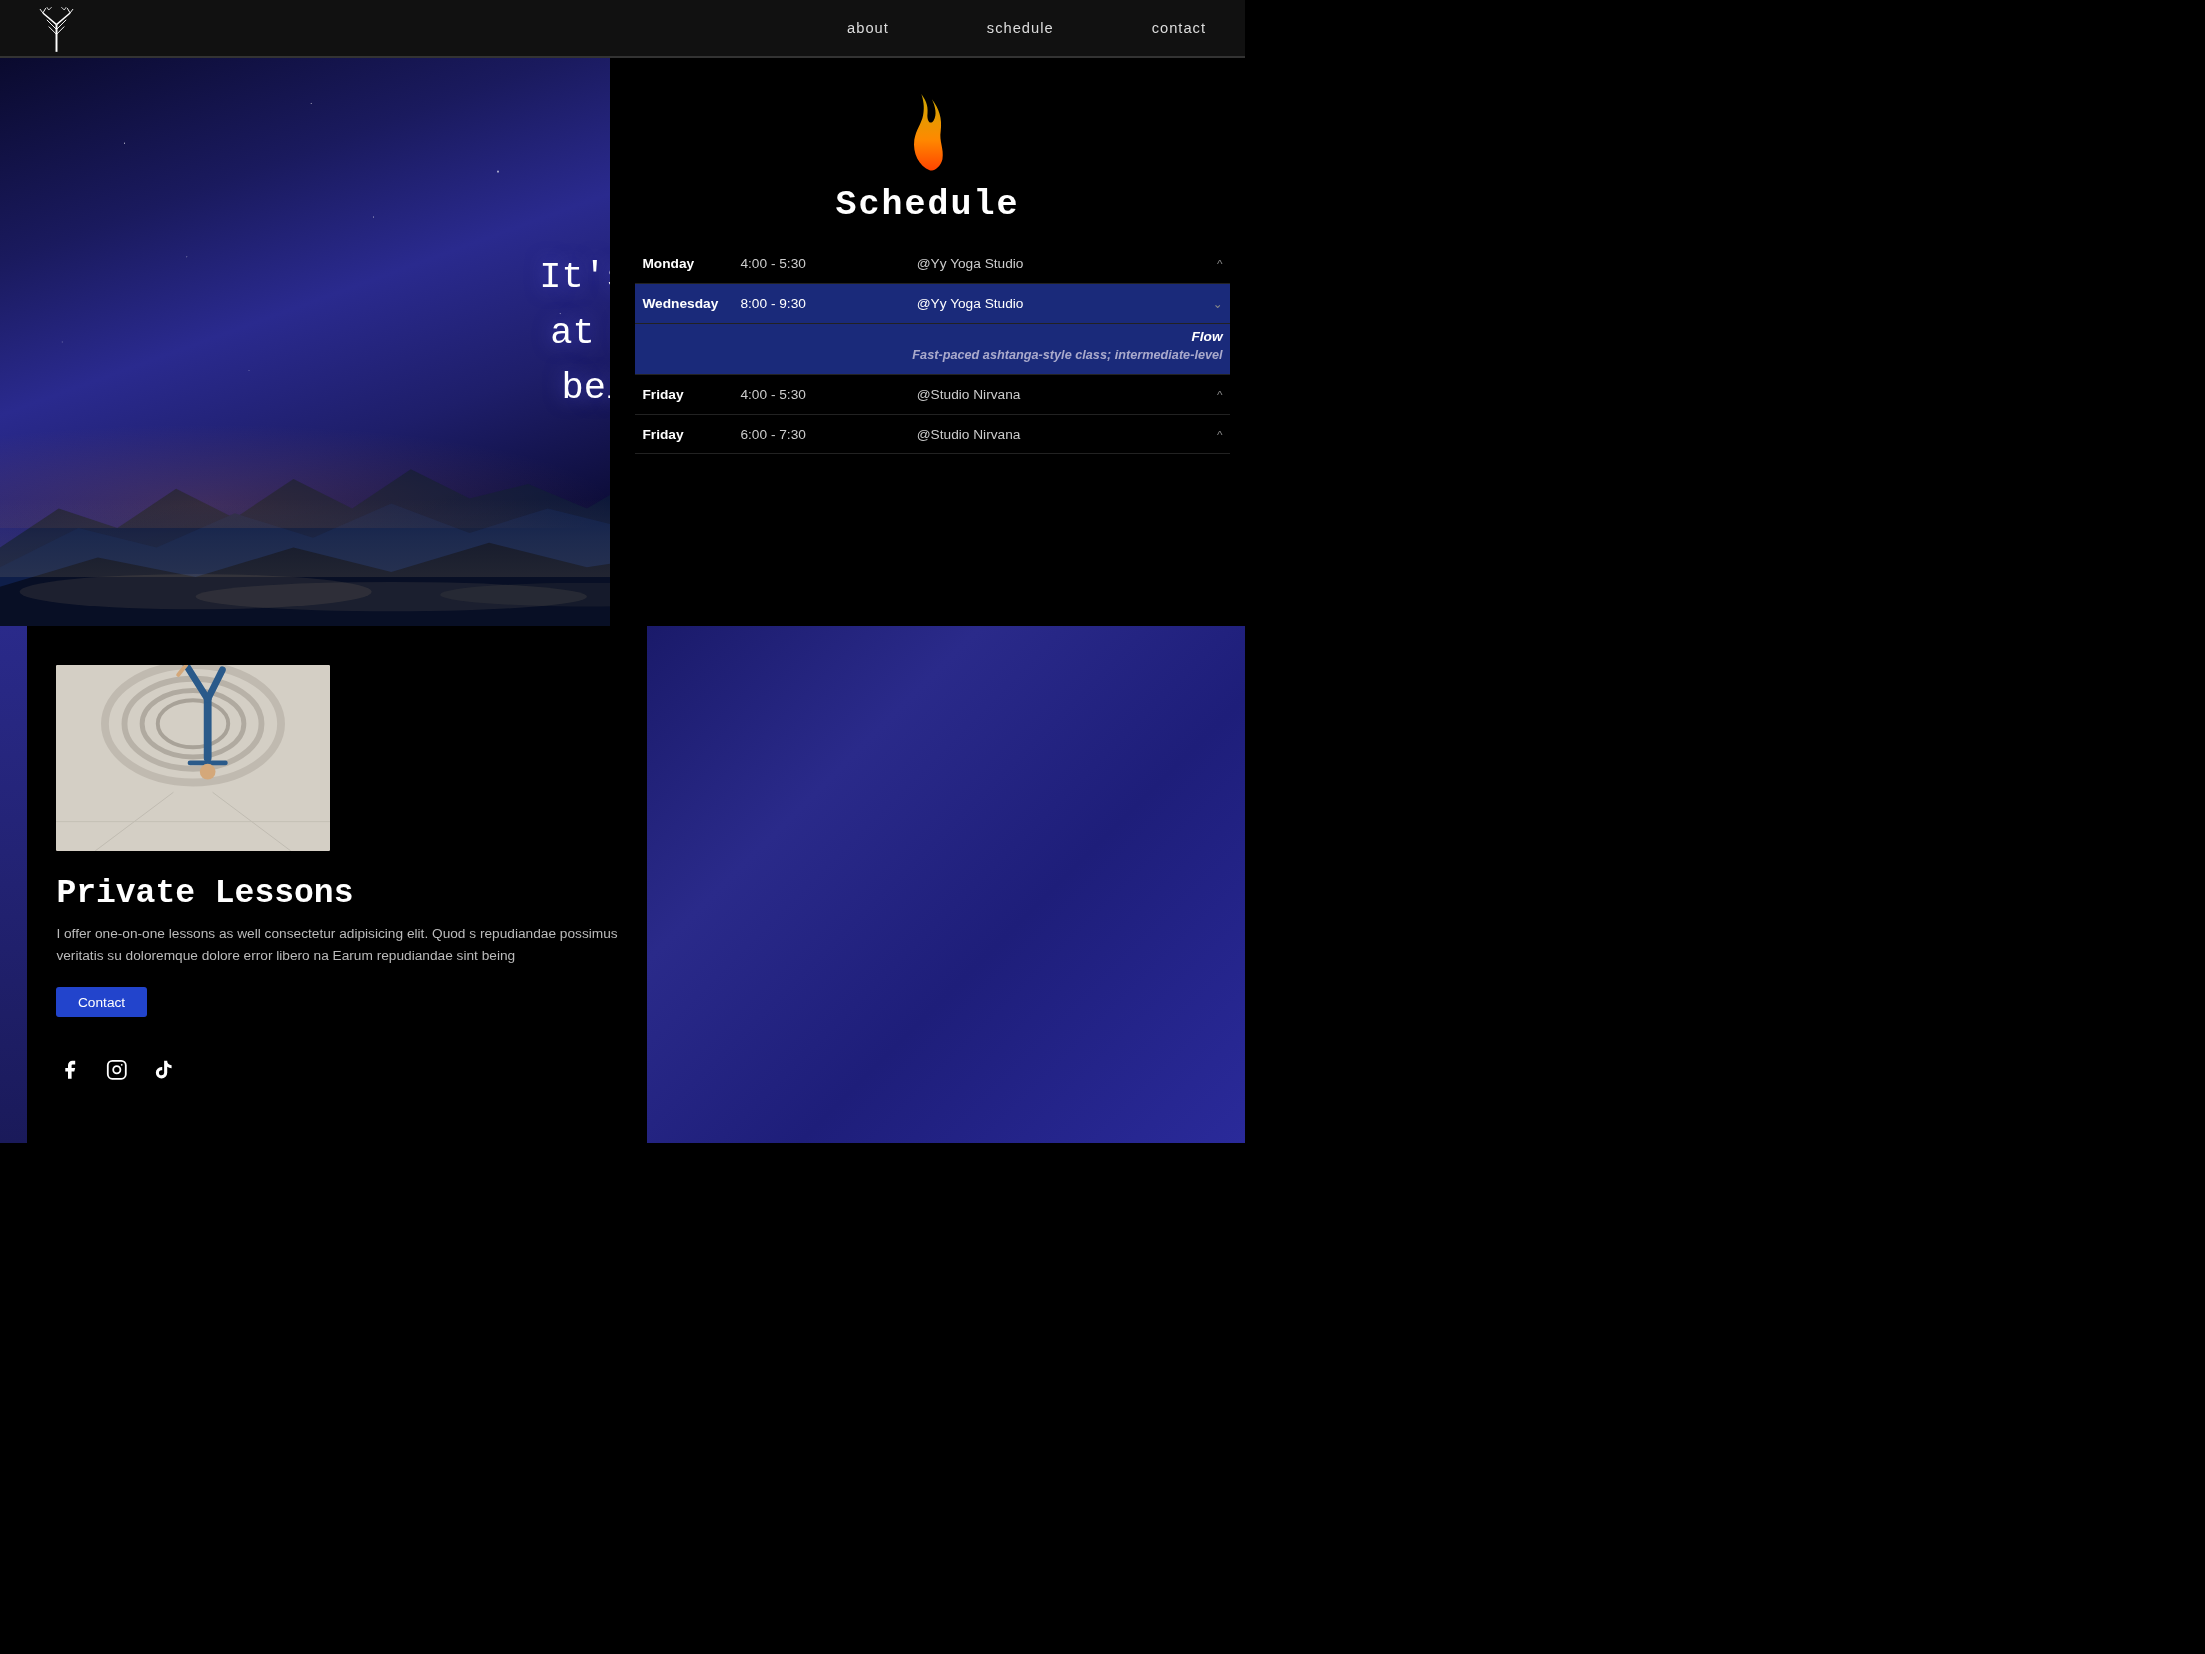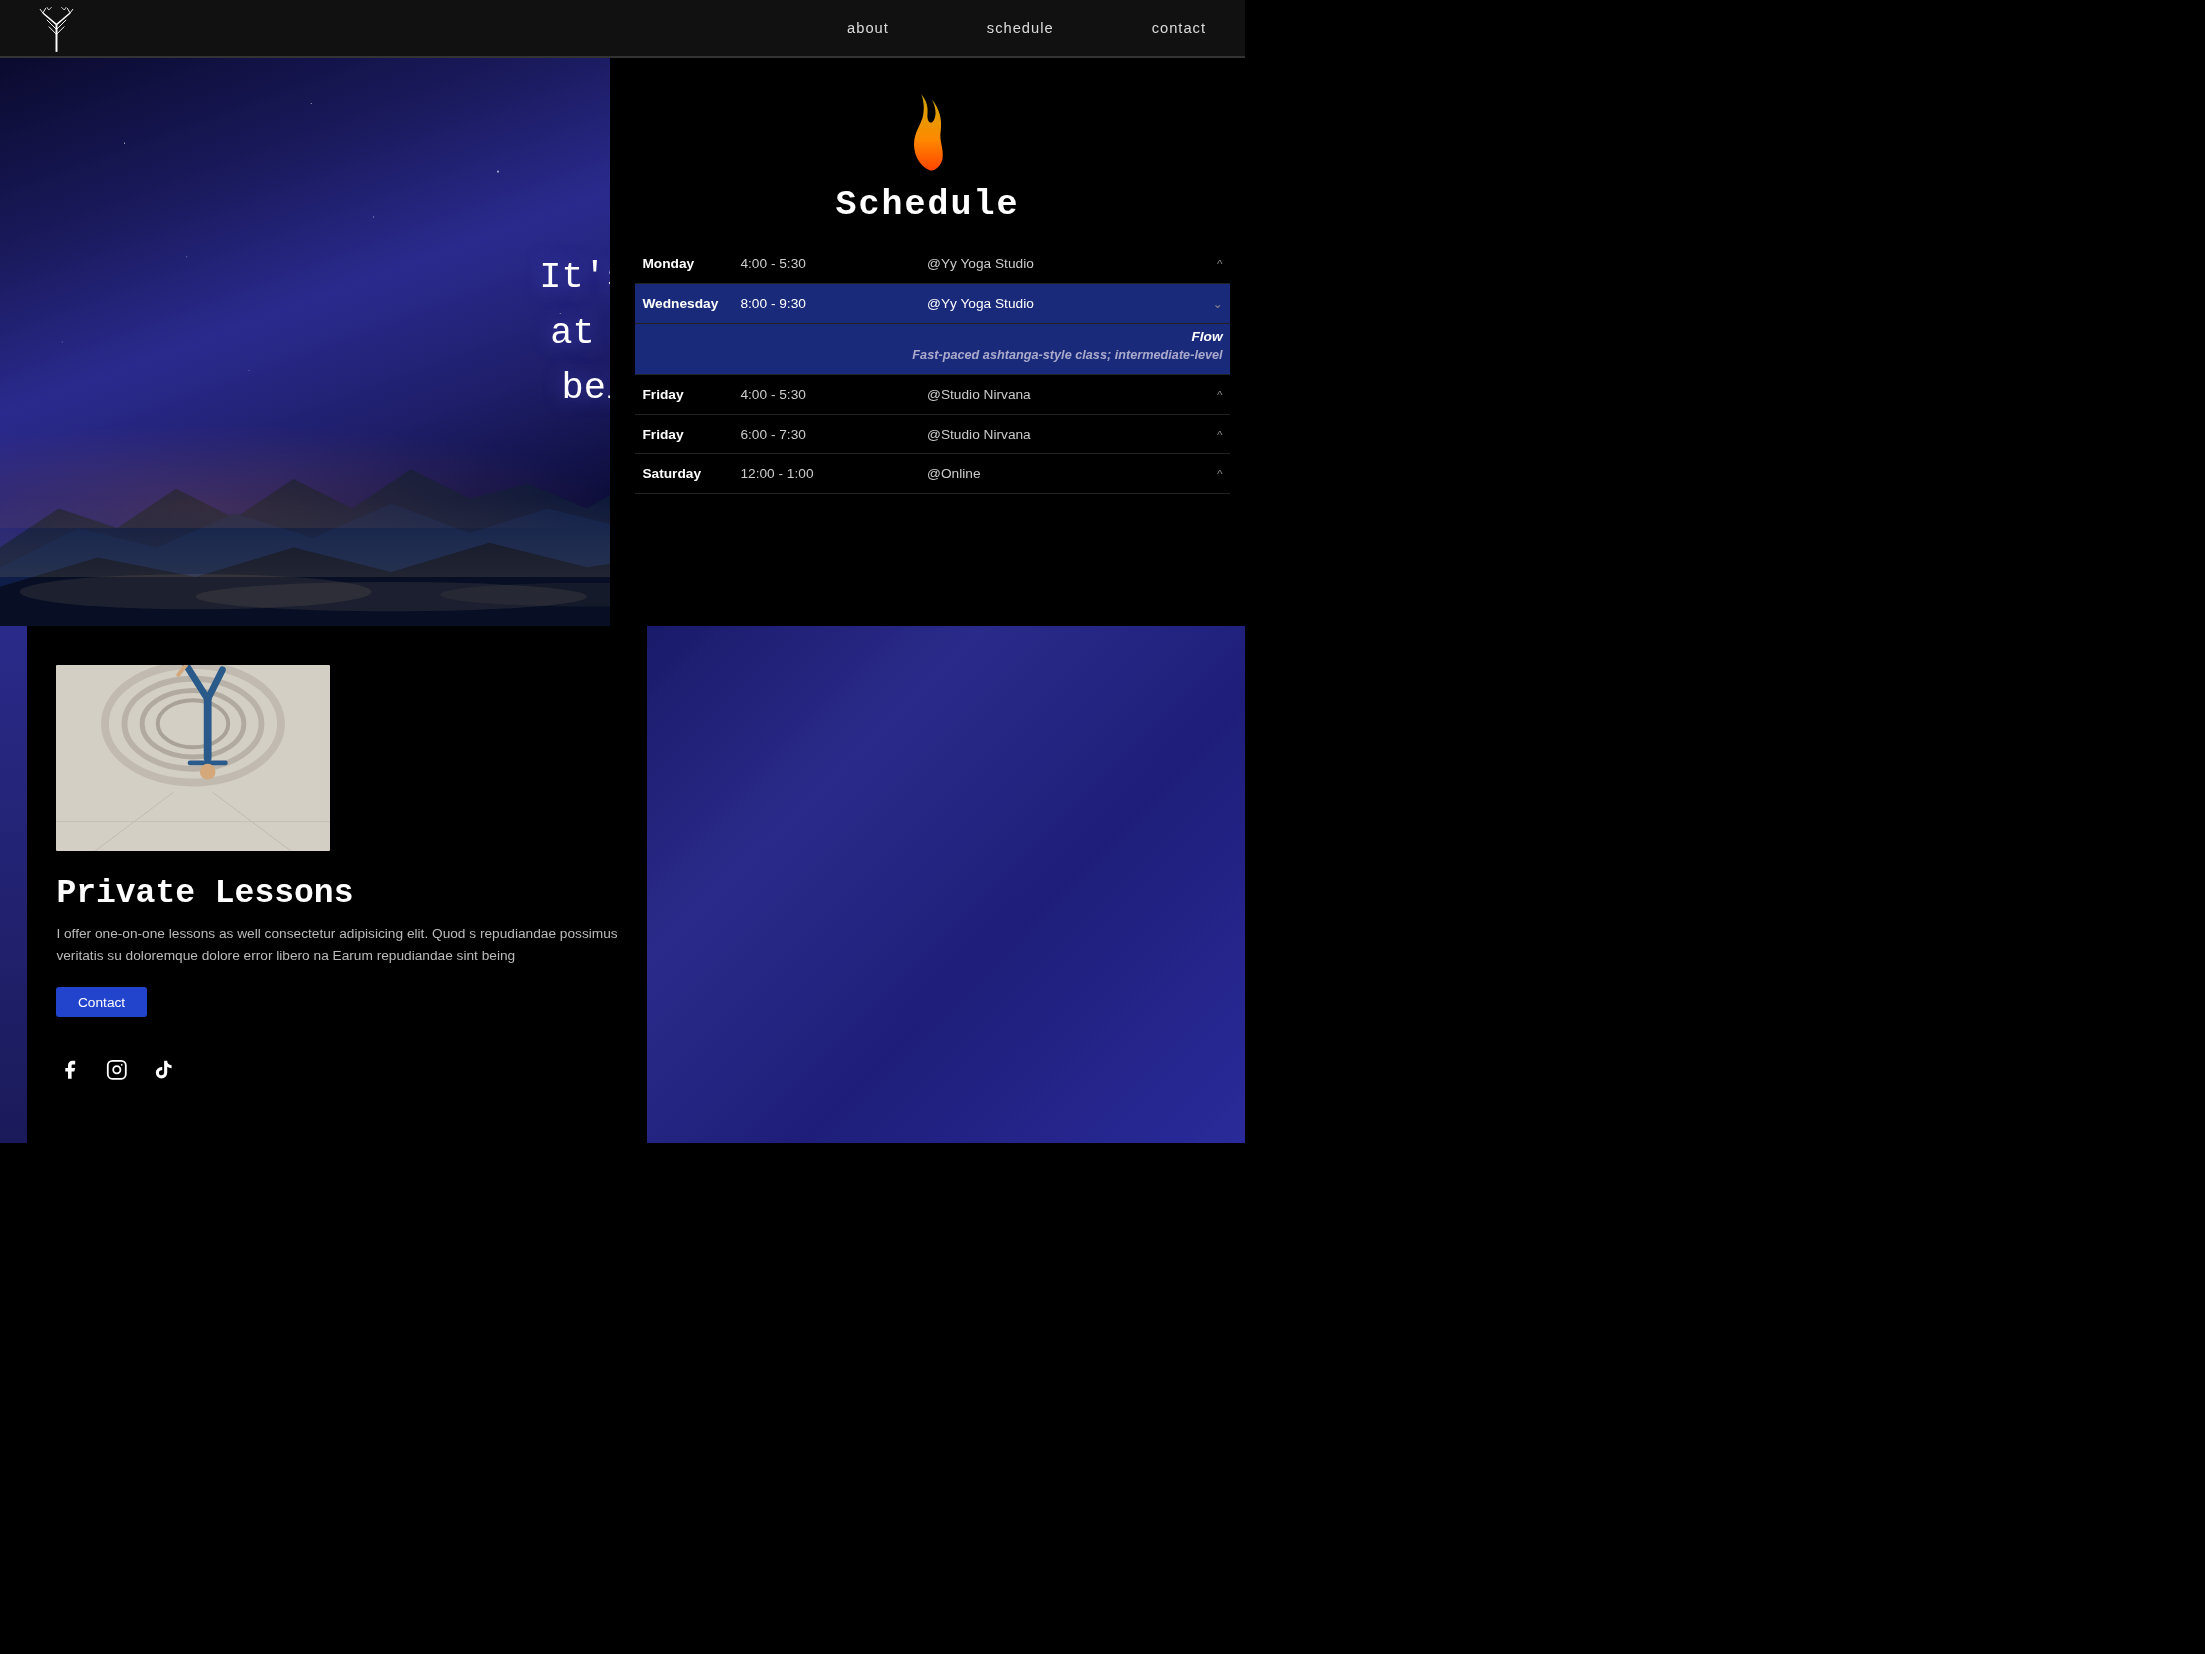--- a/index.html
+++ b/index.html
@@ -363,26 +363,20 @@
           <td><span class="expand-chevron-up">^</span></td>
         </tr>
 
         <tr>
           <td>Friday</td>
           <td>6:00 - 7:30</td>
           <td>@Studio Nirvana</td>
           <td><span class="expand-chevron-up">^</span></td>
         </tr>
 
-        <tr>
-          <td>Saturday</td>
-          <td>12:00 - 1:00</td>
-          <td>@Online</td>
-          <td><span class="expand-chevron-up">^</span></td>
-        </tr>
       </tbody>
     </table>
   </div>
 </div>
 
 <div class="main-content">
 
   <div class="left-section">
     <div class="left-accent-bar"></div>
     <div class="left-inner">

